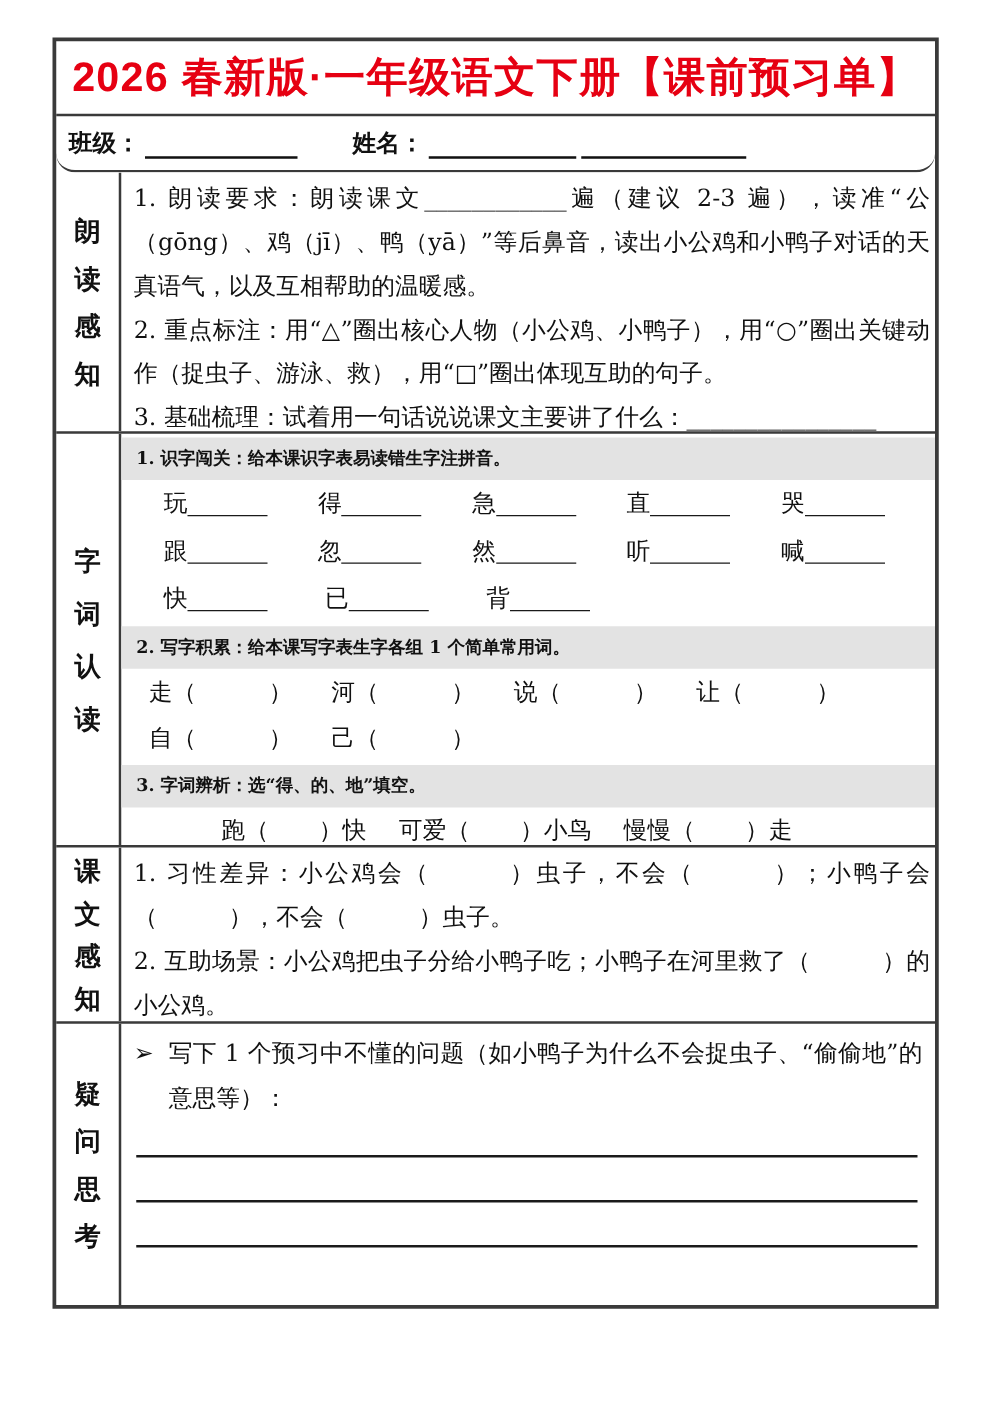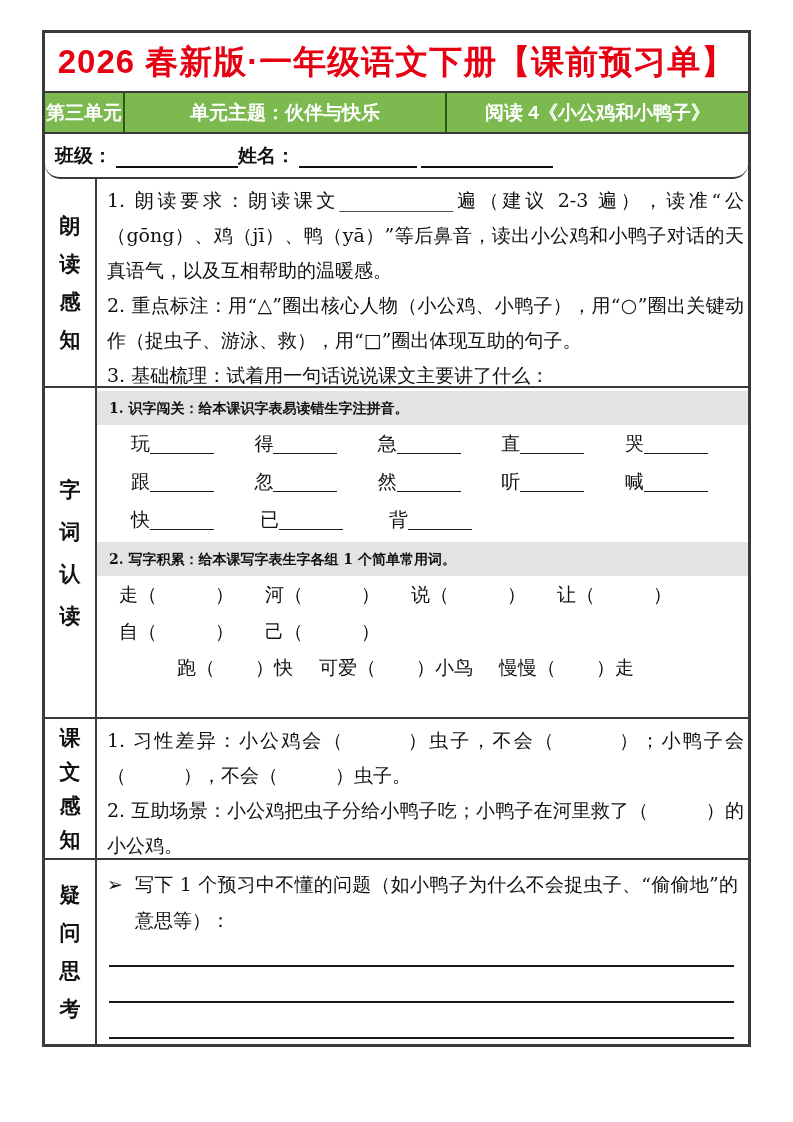--- a/index.html
+++ b/index.html
@@ -33,21 +33,21 @@
   
   .info-row {
     height:45px; flex:0 0 45px; border-bottom:2px solid #3a3a3a;
     display:flex; align-items:center; padding:0 10px;
     font-family:"Liberation Sans", sans-serif; font-weight:bold; font-size:19px;border-radius:15px;
   }
   .info-blank { display:inline-block; height:24px; border-bottom:2px solid #111; }
   .b1 { width:122px; margin-left:4px; }
   .b2 { width:118px; margin-left:4px; }
   .b3 { width:132px; margin-left:4px; }
-  .lbl2 { }
+  .lbl2 { margin-left:44px; }
   .lbl3 { margin-left:52px; }
 
   
   .section { display:flex; border-bottom:2px solid #3a3a3a; overflow:hidden; }
   .section:last-child { border-bottom:none; flex:1; }
   .sec-langdu { flex:0 0 209px; }
   .sec-zici   { flex:0 0 331px; }
   .sec-kewen  { flex:0 0 141px; }
 
   .label-cell {
@@ -89,25 +89,20 @@
   .wl2 { margin-top:34px; }
   .wl3 { margin-top:34px; }
 </style>
 </head>
 <body>
 
 <div class="sheet">
 
   <div class="title-row">2026 春新版·一年级语文下册【课前预习单】</div>
 
-  <div class="unit-row">
-    <div class="unit-cell c1">第三单元</div>
-    <div class="unit-cell c2">单元主题：伙伴与快乐</div>
-    <div class="unit-cell c3">阅读 4《小公鸡和小鸭子》</div>
-  </div>
 
   <div class="info-row">
     <span>班级：</span>
     <span class="info-blank b1"></span>
     <span class="lbl2">姓名：</span>
     <span class="info-blank b2"></span>
     <span class="info-blank b3"></span>
   </div>
 
   <div class="section sec-langdu">
@@ -229,20 +224,21 @@
             <span>）</span>
           </span>
         <span class="word-item">
             <span>己</span>
             <span>（</span>
             <span class="paren-blank"></span>
             <span>）</span>
           </span>
       </div>
 
+      <div class="gray-h">3. 字词辨析：选“得、的、地”填空。</div>
 
       <div class="tian-row">
         <span class="tian-item">
             <span>跑</span>
             <span>（</span>
             <span class="tian-blank"></span>
             <span>）</span>
             <span>快</span>
           </span>
         <span class="tian-item">

